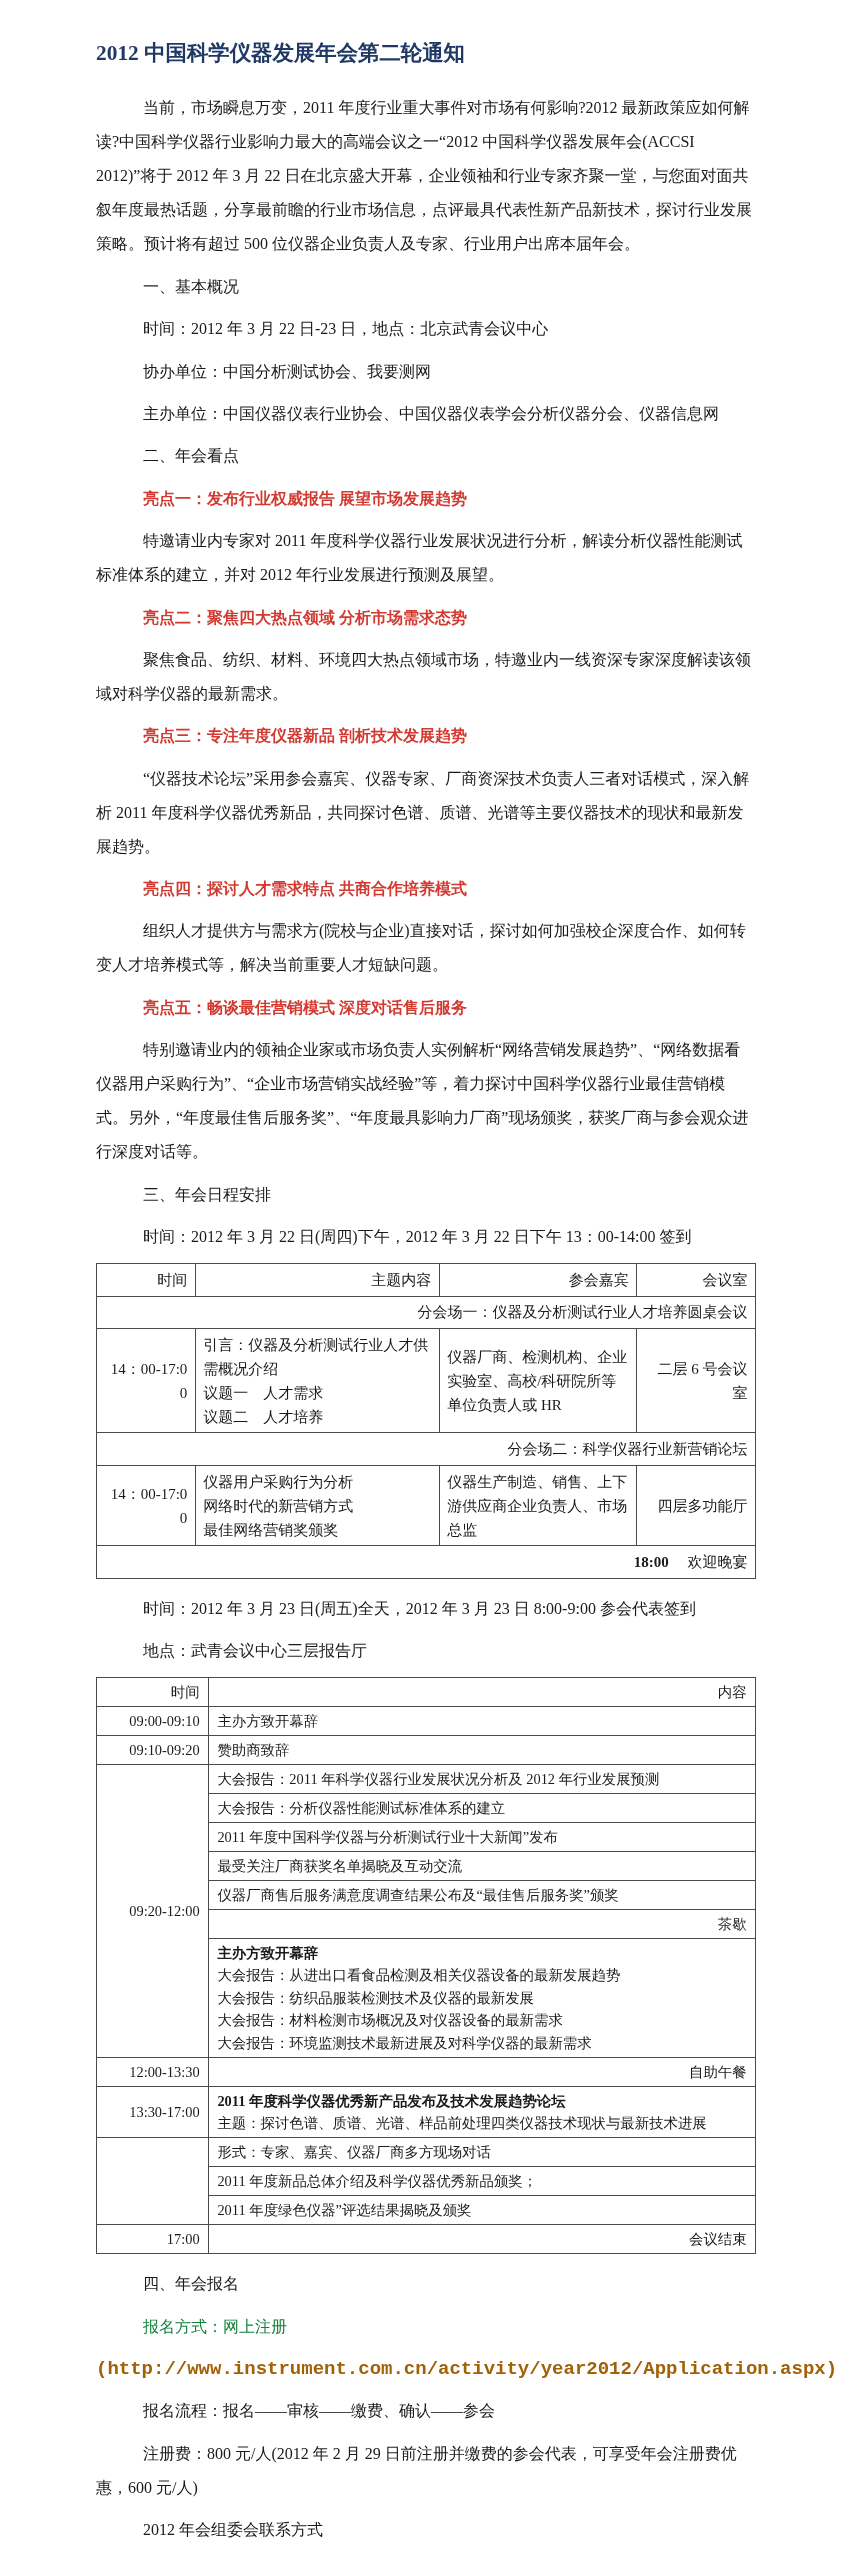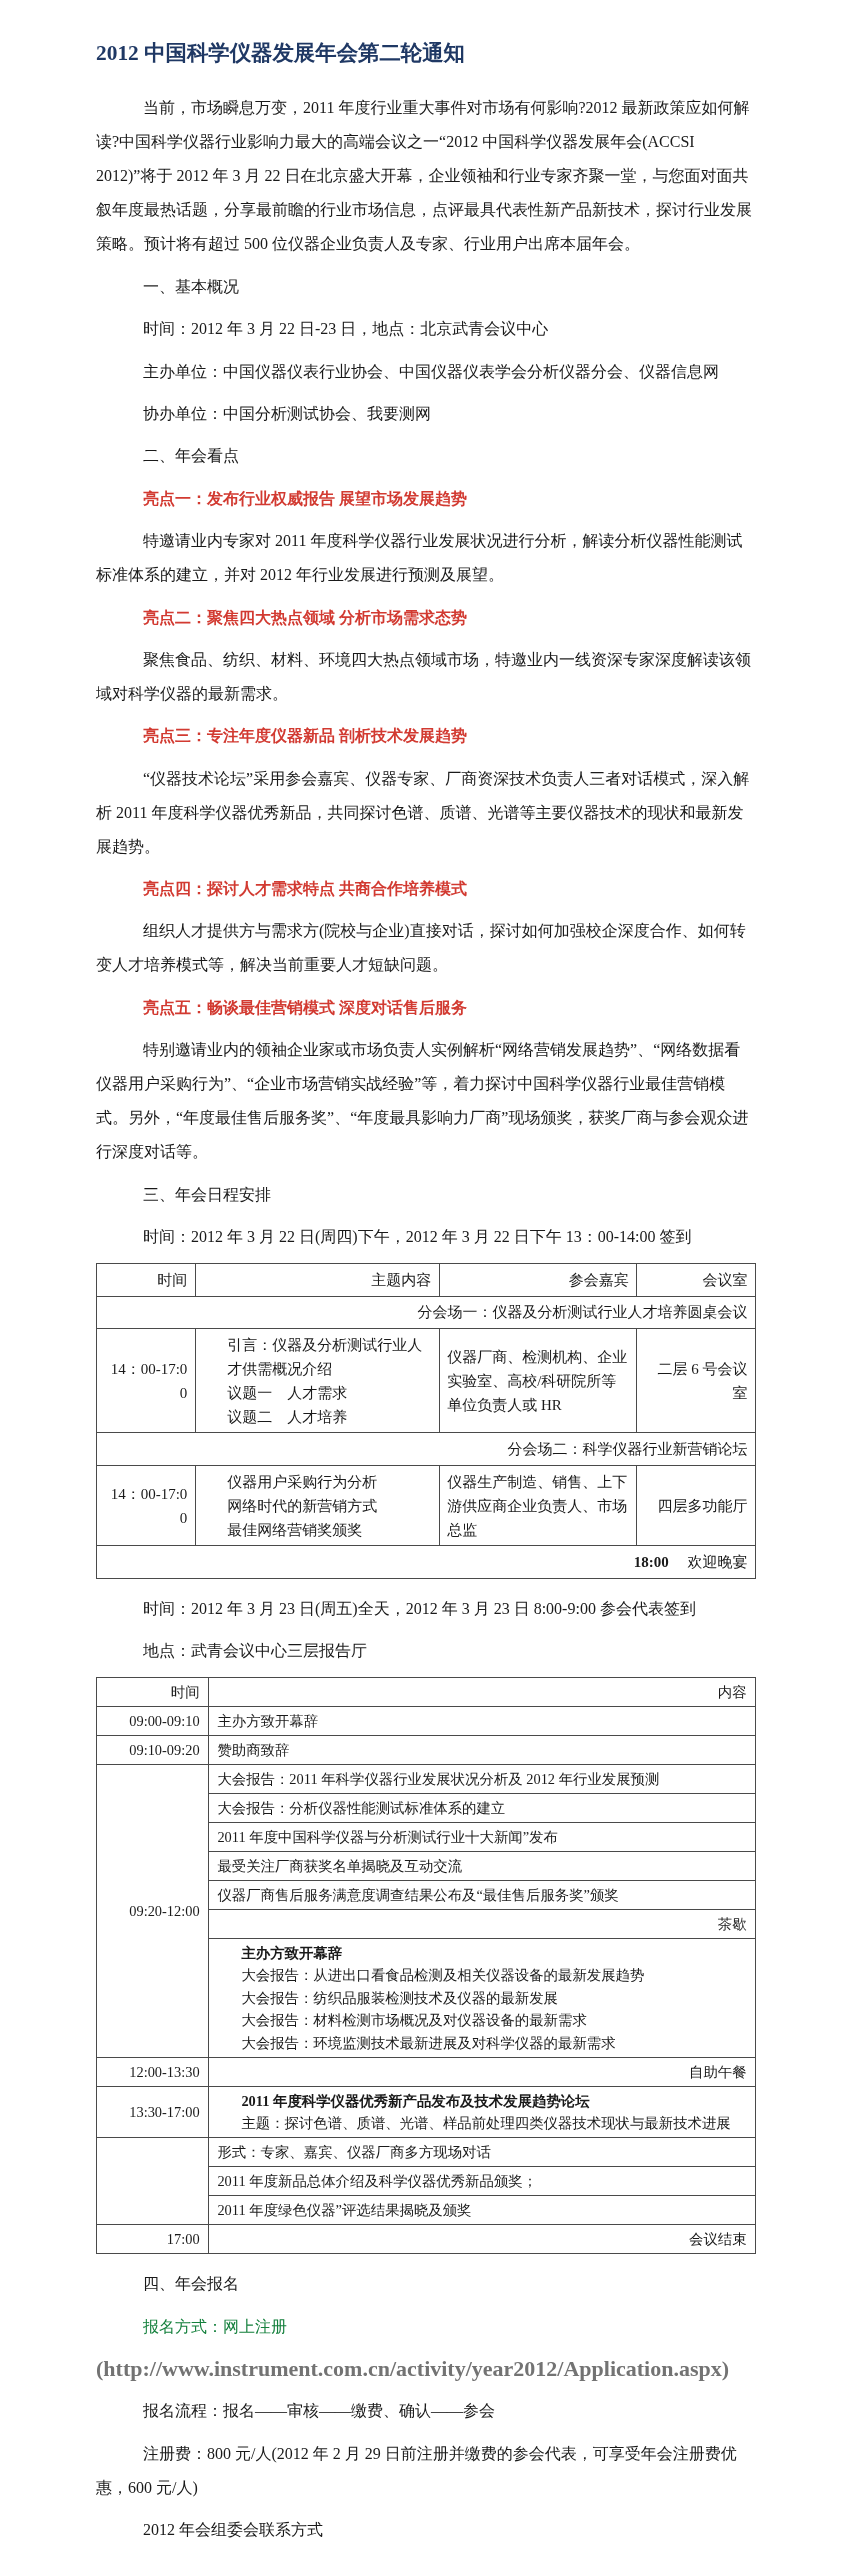--- a/index.html
+++ b/index.html
@@ -11,46 +11,46 @@
   .doc{padding:37px 91px 56px 96px;}
   .title{
     color:#1F3864;font-size:21.4px;font-weight:bold;
     line-height:32px;margin:0 0 22.4px 0;
   }
   .para{line-height:34px;margin:0 0 8.4px 0;text-indent:47px;}
   .heading{font-weight:normal;line-height:34px;margin:0 0 8.4px 0;text-indent:47px;}
   .hl-title{color:#D23A31;font-weight:bold;line-height:34px;margin:0 0 8.4px 0;text-indent:47px;}
   .blue{color:#15803d;}
   .url-line{
-    font-family:Liberation Serif, serif;
-    color:#737373;font-weight:bold;font-size:22px;
+    font-family:Liberation Mono, monospace;
+    color:#a16207;font-weight:bold;font-size:19px;
     line-height:34px;margin:0 0 8.4px 0;
   }
   table{width:100%;border-collapse:collapse;table-layout:fixed;}
   .t1{margin:9.3px 0 13px 0;font-size:15px;}
   .t1 td{border:0.9px solid #4a4a4a;padding:3.7px 7.5px;line-height:24px;vertical-align:middle;word-break:break-all;}
   .t2{margin:9.3px 0 13px 0;font-size:14.4px;}
   .t2 td{border:0.9px solid #4a4a4a;padding:2.8px 8.4px;line-height:22.4px;vertical-align:middle;word-break:break-all;}
   .c{text-align:right;}
   .b{font-weight:bold;}
-  .cell-line{display:block;margin-left:24px;}
+  .cell-line{display:block;}
 </style>
 </head>
 <body>
 
 <div class="doc">
 
   <div class="title">2012 中国科学仪器发展年会第二轮通知</div>
 
   <p class="para">当前，市场瞬息万变，2011 年度行业重大事件对市场有何影响?2012 最新政策应如何解读?中国科学仪器行业影响力最大的高端会议之一“2012 中国科学仪器发展年会(ACCSI 2012)”将于 2012 年 3 月 22 日在北京盛大开幕，企业领袖和行业专家齐聚一堂，与您面对面共叙年度最热话题，分享最前瞻的行业市场信息，点评最具代表性新产品新技术，探讨行业发展策略。预计将有超过 500 位仪器企业负责人及专家、行业用户出席本届年会。</p>
 
   <div class="heading">一、基本概况</div>
   <p class="para">时间：2012 年 3 月 22 日-23 日，地点：北京武青会议中心</p>
+  <p class="para">协办单位：中国分析测试协会、我要测网</p>
   <p class="para">主办单位：中国仪器仪表行业协会、中国仪器仪表学会分析仪器分会、仪器信息网</p>
-  <p class="para">协办单位：中国分析测试协会、我要测网</p>
 
   <div class="heading">二、年会看点</div>
 
   <div>
     <div class="hl-title">亮点一：发布行业权威报告 展望市场发展趋势</div>
     <p class="para">特邀请业内专家对 2011 年度科学仪器行业发展状况进行分析，解读分析仪器性能测试标准体系的建立，并对 2012 年行业发展进行预测及展望。</p>
   </div>
   <div>
     <div class="hl-title">亮点二：聚焦四大热点领域 分析市场需求态势</div>
     <p class="para">聚焦食品、纺织、材料、环境四大热点领域市场，特邀业内一线资深专家深度解读该领域对科学仪器的最新需求。</p>

